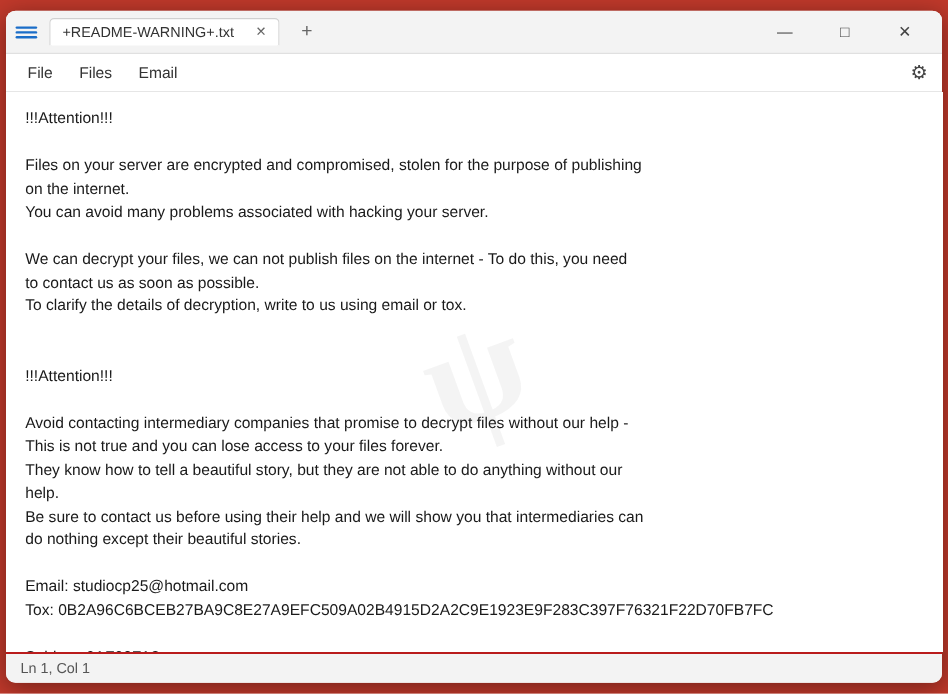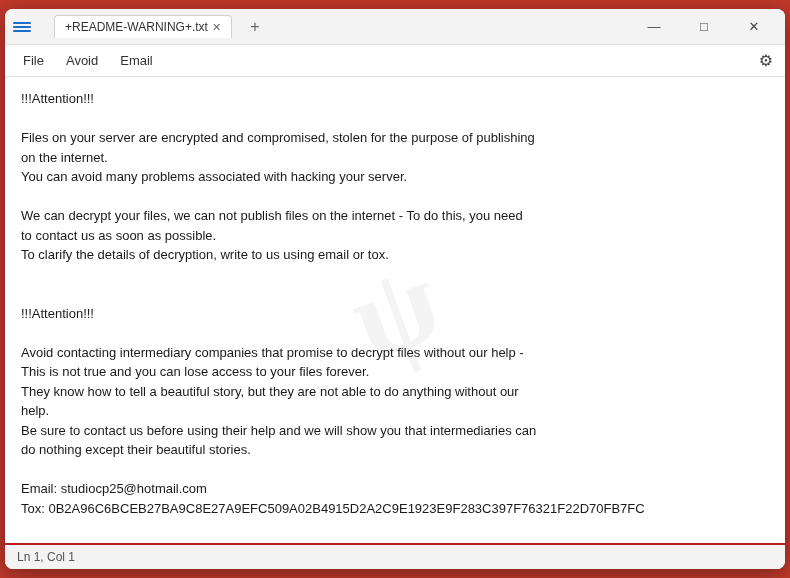--- a/index.html
+++ b/index.html
@@ -56,29 +56,29 @@
     .app-icon span {
       display: block;
       height: 2px;
       background: #1a6dc8;
       border-radius: 1px;
     }
 
     .tab {
       display: flex;
       align-items: center;
-      gap: 4px;
+      gap: 18px;
       background: #ffffff;
       border: 1px solid #d0d0d0;
       border-bottom: none;
       border-radius: 4px 4px 0 0;
       padding: 4px 10px;
       font-size: 12px;
       color: #333;
-      margin-left: 17px;
+      margin-left: 4px;
     }
 
     .tab-close {
       font-size: 11px;
       color: #666;
       cursor: pointer;
       line-height: 1;
     }
 
     .tab-add {
@@ -220,21 +220,21 @@
     <div class="title-bar-controls">
       <div class="control-btn">—</div>
       <div class="control-btn">□</div>
       <div class="control-btn close-btn">✕</div>
     </div>
   </div>
 
   <div class="menu-bar">
     <div class="menu-items">
       <div class="menu-item">File</div>
-      <div class="menu-item">Avoid</div>
+      <div class="menu-item">Files</div>
       <div class="menu-item">Email</div>
     </div>
     <div class="settings-icon">⚙</div>
   </div>
 
   <div class="content">
     <div class="watermark">ψ</div>
     <pre class="content-text">!!!Attention!!!
 
 Files on your server are encrypted and compromised, stolen for the purpose of publishing

